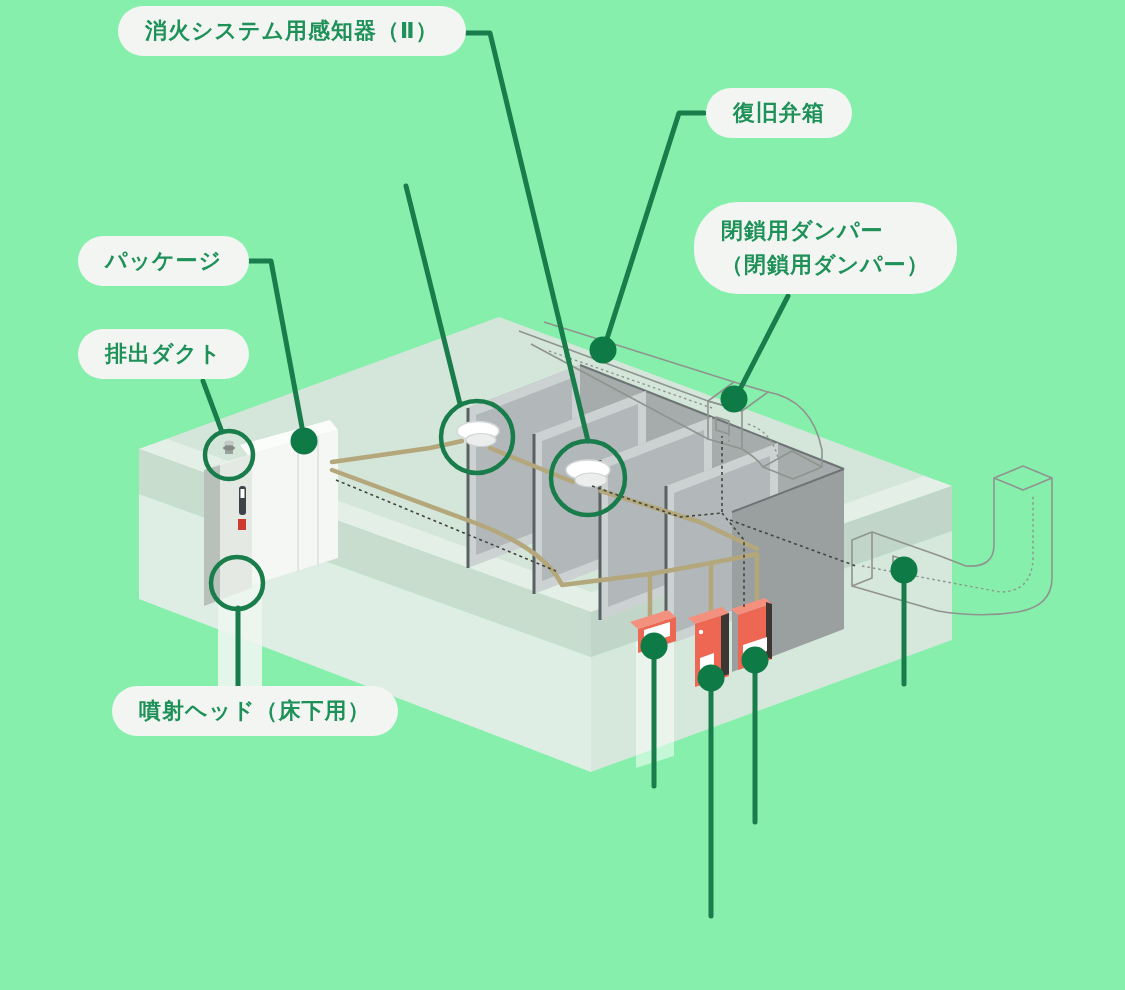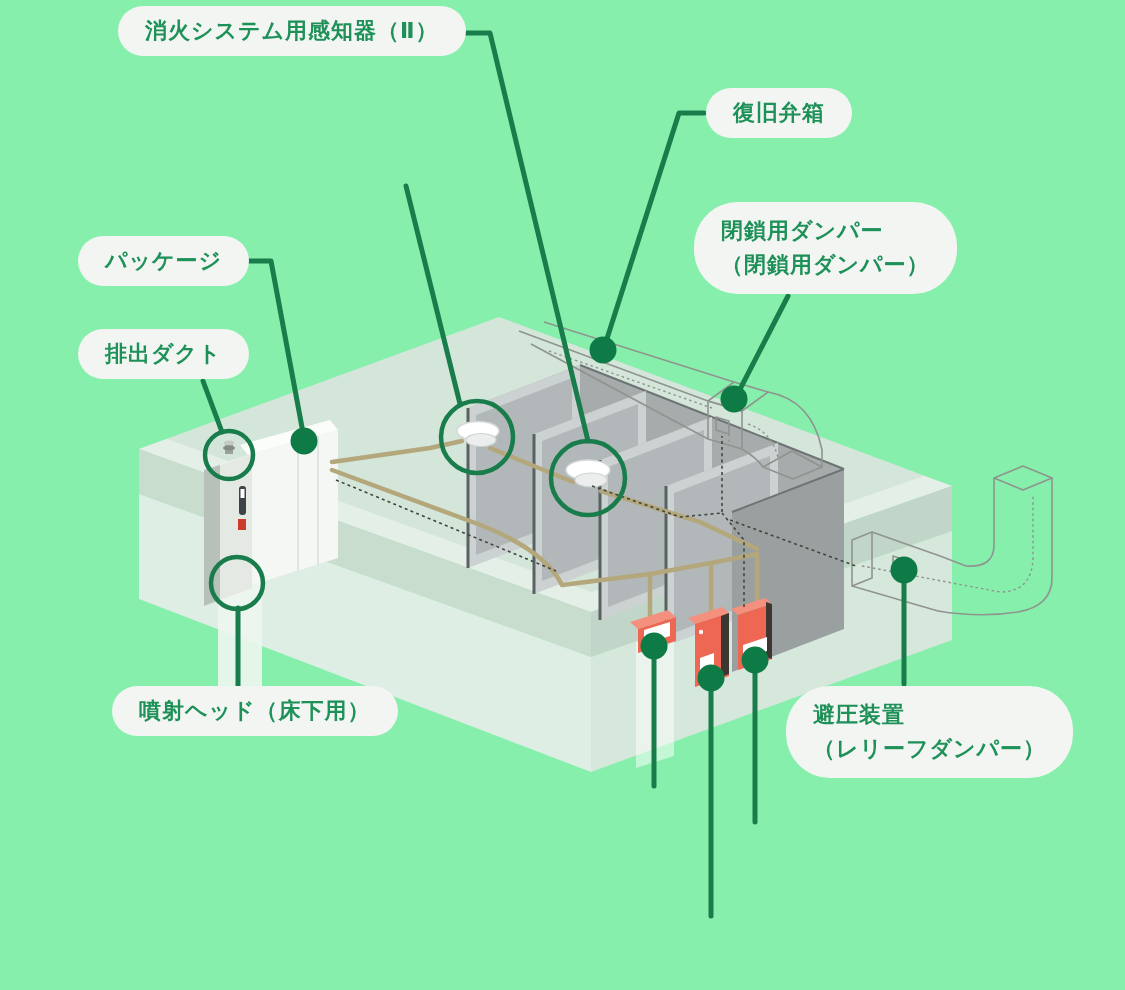--- a/index.html
+++ b/index.html
@@ -234,18 +234,14 @@
 
   <div class="pill p-package">パッケージ</div>
 
   <div class="pill p-spray">排出ダクト</div>
 
   <div class="pill p-underfloor">噴射ヘッド（床下用）</div>
 
 
 
 
-  <div class="pill two p-relief">
-    <span>避圧装置</span>
-    <span>（レリーフダンパー）</span>
-  </div>
 
 </div>
 
 </body></html>

